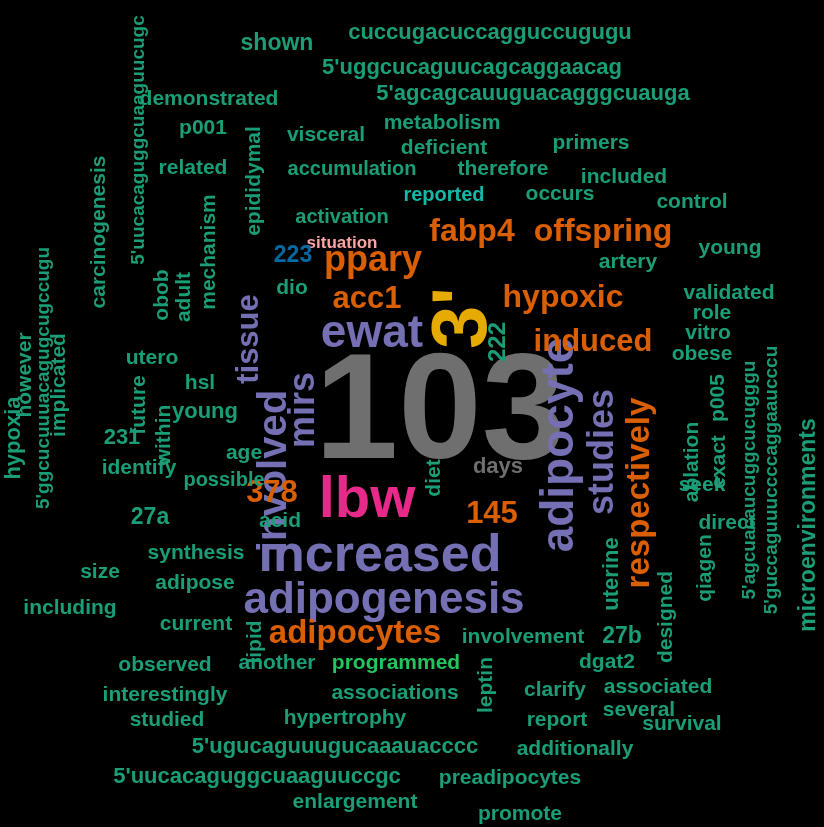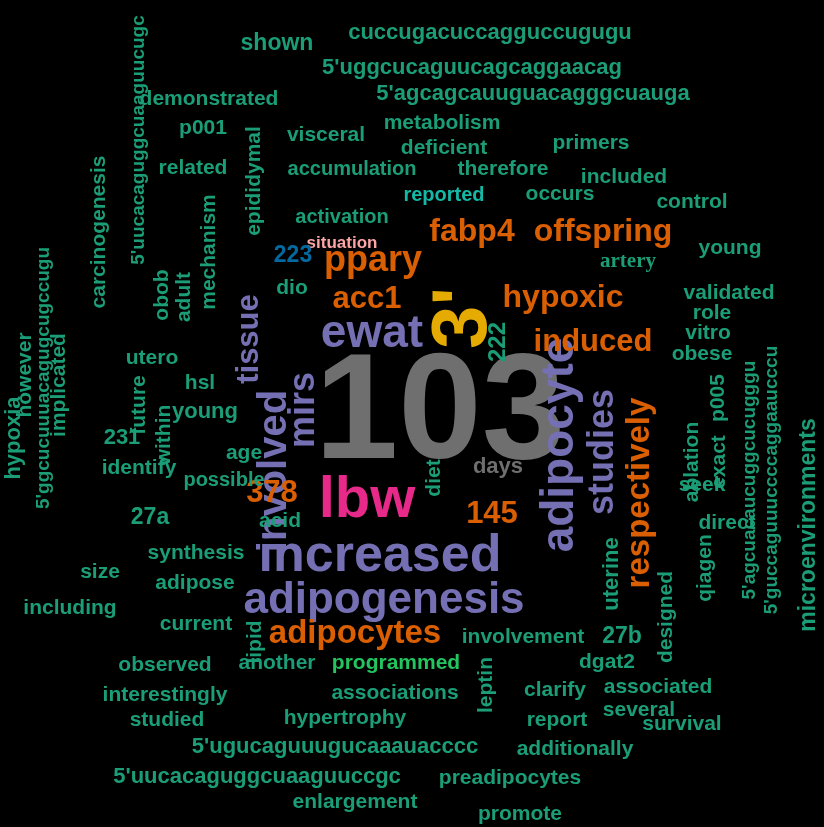--- a/index.html
+++ b/index.html
@@ -65,21 +65,21 @@
     <span class="word" style="left: 193px; top: 166px; font-size: 21px; color: rgb(27, 158, 119); transform: translate(-50%, -50%) rotate(0deg);">related</span>
     <span class="word" style="left: 352px; top: 168px; font-size: 20px; color: rgb(27, 158, 119); transform: translate(-50%, -50%) rotate(0deg);">accumulation</span>
     <span class="word" style="left: 503px; top: 167px; font-size: 21px; color: rgb(27, 158, 119); transform: translate(-50%, -50%) rotate(0deg);">therefore</span>
     <span class="word" style="left: 624px; top: 175px; font-size: 21px; color: rgb(27, 158, 119); transform: translate(-50%, -50%) rotate(0deg);">included</span>
     <span class="word" style="left: 342px; top: 194px; font-size: 17px; color: #fca5a5; transform: translate(-50%, -50%) rotate(0deg); margin-top: 48px;">situation</span>
     <span class="word" style="left: 444px; top: 194px; font-size: 20px; color: #14b8a6; transform: translate(-50%, -50%) rotate(0deg);">reported</span>
     <span class="word" style="left: 560px; top: 192px; font-size: 21px; color: rgb(27, 158, 119); transform: translate(-50%, -50%) rotate(0deg);">occurs</span>
     <span class="word" style="left: 692px; top: 200px; font-size: 21px; color: rgb(27, 158, 119); transform: translate(-50%, -50%) rotate(0deg);">control</span>
     <span class="word" style="left: 342px; top: 216px; font-size: 20px; color: rgb(27, 158, 119); transform: translate(-50%, -50%) rotate(0deg);">activation</span>
     <span class="word" style="left: 730px; top: 246px; font-size: 21px; color: rgb(27, 158, 119); transform: translate(-50%, -50%) rotate(0deg);">young</span>
-    <span class="word" style="left: 628px; top: 260px; font-size: 21px; color: rgb(27, 158, 119); transform: translate(-50%, -50%) rotate(0deg); font-family: Liberation Serif, serif;">artery</span>
+    <span class="word" style="left: 628px; top: 260px; font-size: 21px; color: rgb(27, 158, 119); transform: translate(-50%, -50%) rotate(0deg);">artery</span>
     <span class="word" style="left: 293px; top: 254px; font-size: 23px; color: #0369a1; transform: translate(-50%, -50%) rotate(0deg);">223</span>
     <span class="word" style="left: 292px; top: 286px; font-size: 21px; color: rgb(27, 158, 119); transform: translate(-50%, -50%) rotate(0deg);">dio</span>
     <span class="word" style="left: 729px; top: 291px; font-size: 21px; color: rgb(27, 158, 119); transform: translate(-50%, -50%) rotate(0deg);">validated</span>
     <span class="word" style="left: 712px; top: 311px; font-size: 21px; color: rgb(27, 158, 119); transform: translate(-50%, -50%) rotate(0deg);">role</span>
     <span class="word" style="left: 708px; top: 331px; font-size: 21px; color: rgb(27, 158, 119); transform: translate(-50%, -50%) rotate(0deg);">vitro</span>
     <span class="word" style="left: 702px; top: 352px; font-size: 21px; color: rgb(27, 158, 119); transform: translate(-50%, -50%) rotate(0deg);">obese</span>
     <span class="word" style="left: 497px; top: 342px; font-size: 24px; color: rgb(27, 158, 119); transform: translate(-50%, -50%) rotate(-90deg);">222</span>
     <span class="word" style="left: 137px; top: 140px; font-size: 19px; color: rgb(27, 158, 119); transform: translate(-50%, -50%) rotate(-90deg);">5'uucacaguggcuaaguucugc</span>
     <span class="word" style="left: 252px; top: 181px; font-size: 21px; color: rgb(27, 158, 119); transform: translate(-50%, -50%) rotate(-90deg);">epididymal</span>
     <span class="word" style="left: 97px; top: 232px; font-size: 21px; color: rgb(27, 158, 119); transform: translate(-50%, -50%) rotate(-90deg);">carcinogenesis</span>

